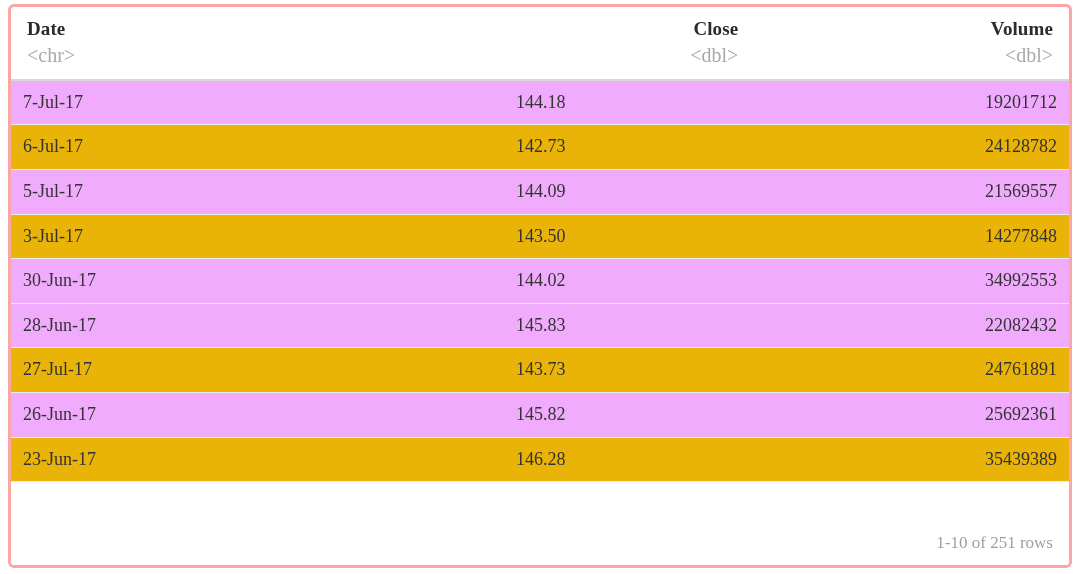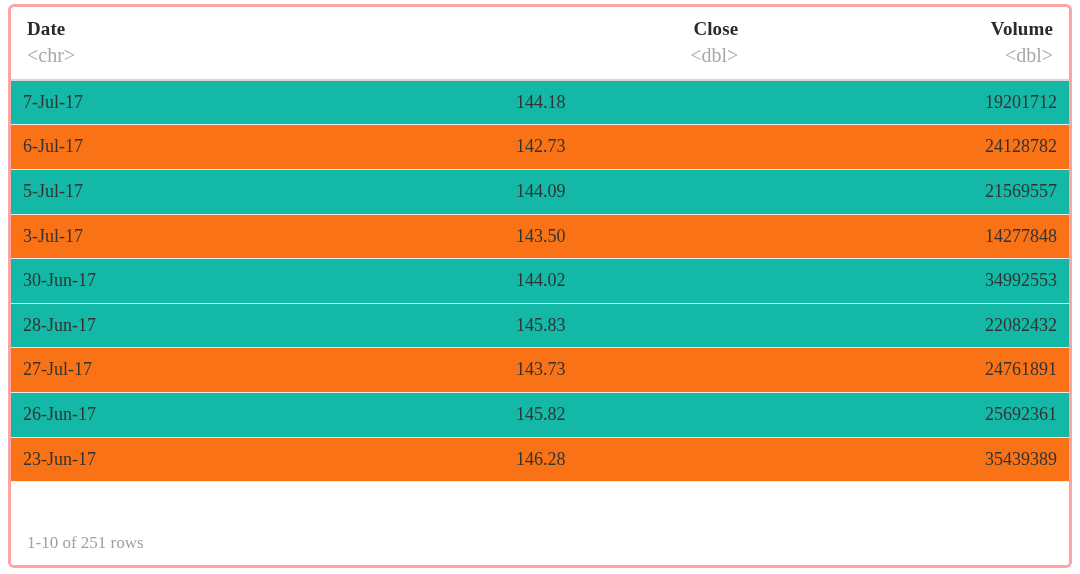--- a/index.html
+++ b/index.html
@@ -75,37 +75,37 @@
     color: #333333;
     padding: 11px 12px;
     border-bottom: 1px solid #ececec;
     line-height: 1.2;
     white-space: nowrap;
     overflow: hidden;
     text-overflow: ellipsis;
   }
   tbody tr.data-row:last-child td { border-bottom: 1px solid #ececec; }
 
-  tbody tr.data-row.odd  td { background: #14b8a6; }
-  tbody tr.data-row.even td { background: #f97316; }
+  tbody tr.data-row.odd  td { background: #f0abfc; }
+  tbody tr.data-row.even td { background: #eab308; }
 
   td.c-date   { text-align: left;  padding-left: 16px; }
   td.c-close  { padding-right: 62px; }
   td.c-volume { text-align: right; padding-right: 16px; }
 
   th.h-date   .th-inner { padding-left: 16px; }
   th.h-close  .th-inner { padding-right: 62px; }
   th.h-volume .th-inner { padding-right: 16px; }
 
   
   .table-footer {
     margin-top: auto;
     display: flex;
     align-items: center;
-    justify-content: space-between;
+    justify-content: flex-end;
     padding: 12px 16px 12px 16px;
     background: #ffffff;
     font-size: 17px;
   }
   .row-info {
     color: #a0a0a0;
     font-size: 17px;
     white-space: nowrap;
   }
   .pagination {

